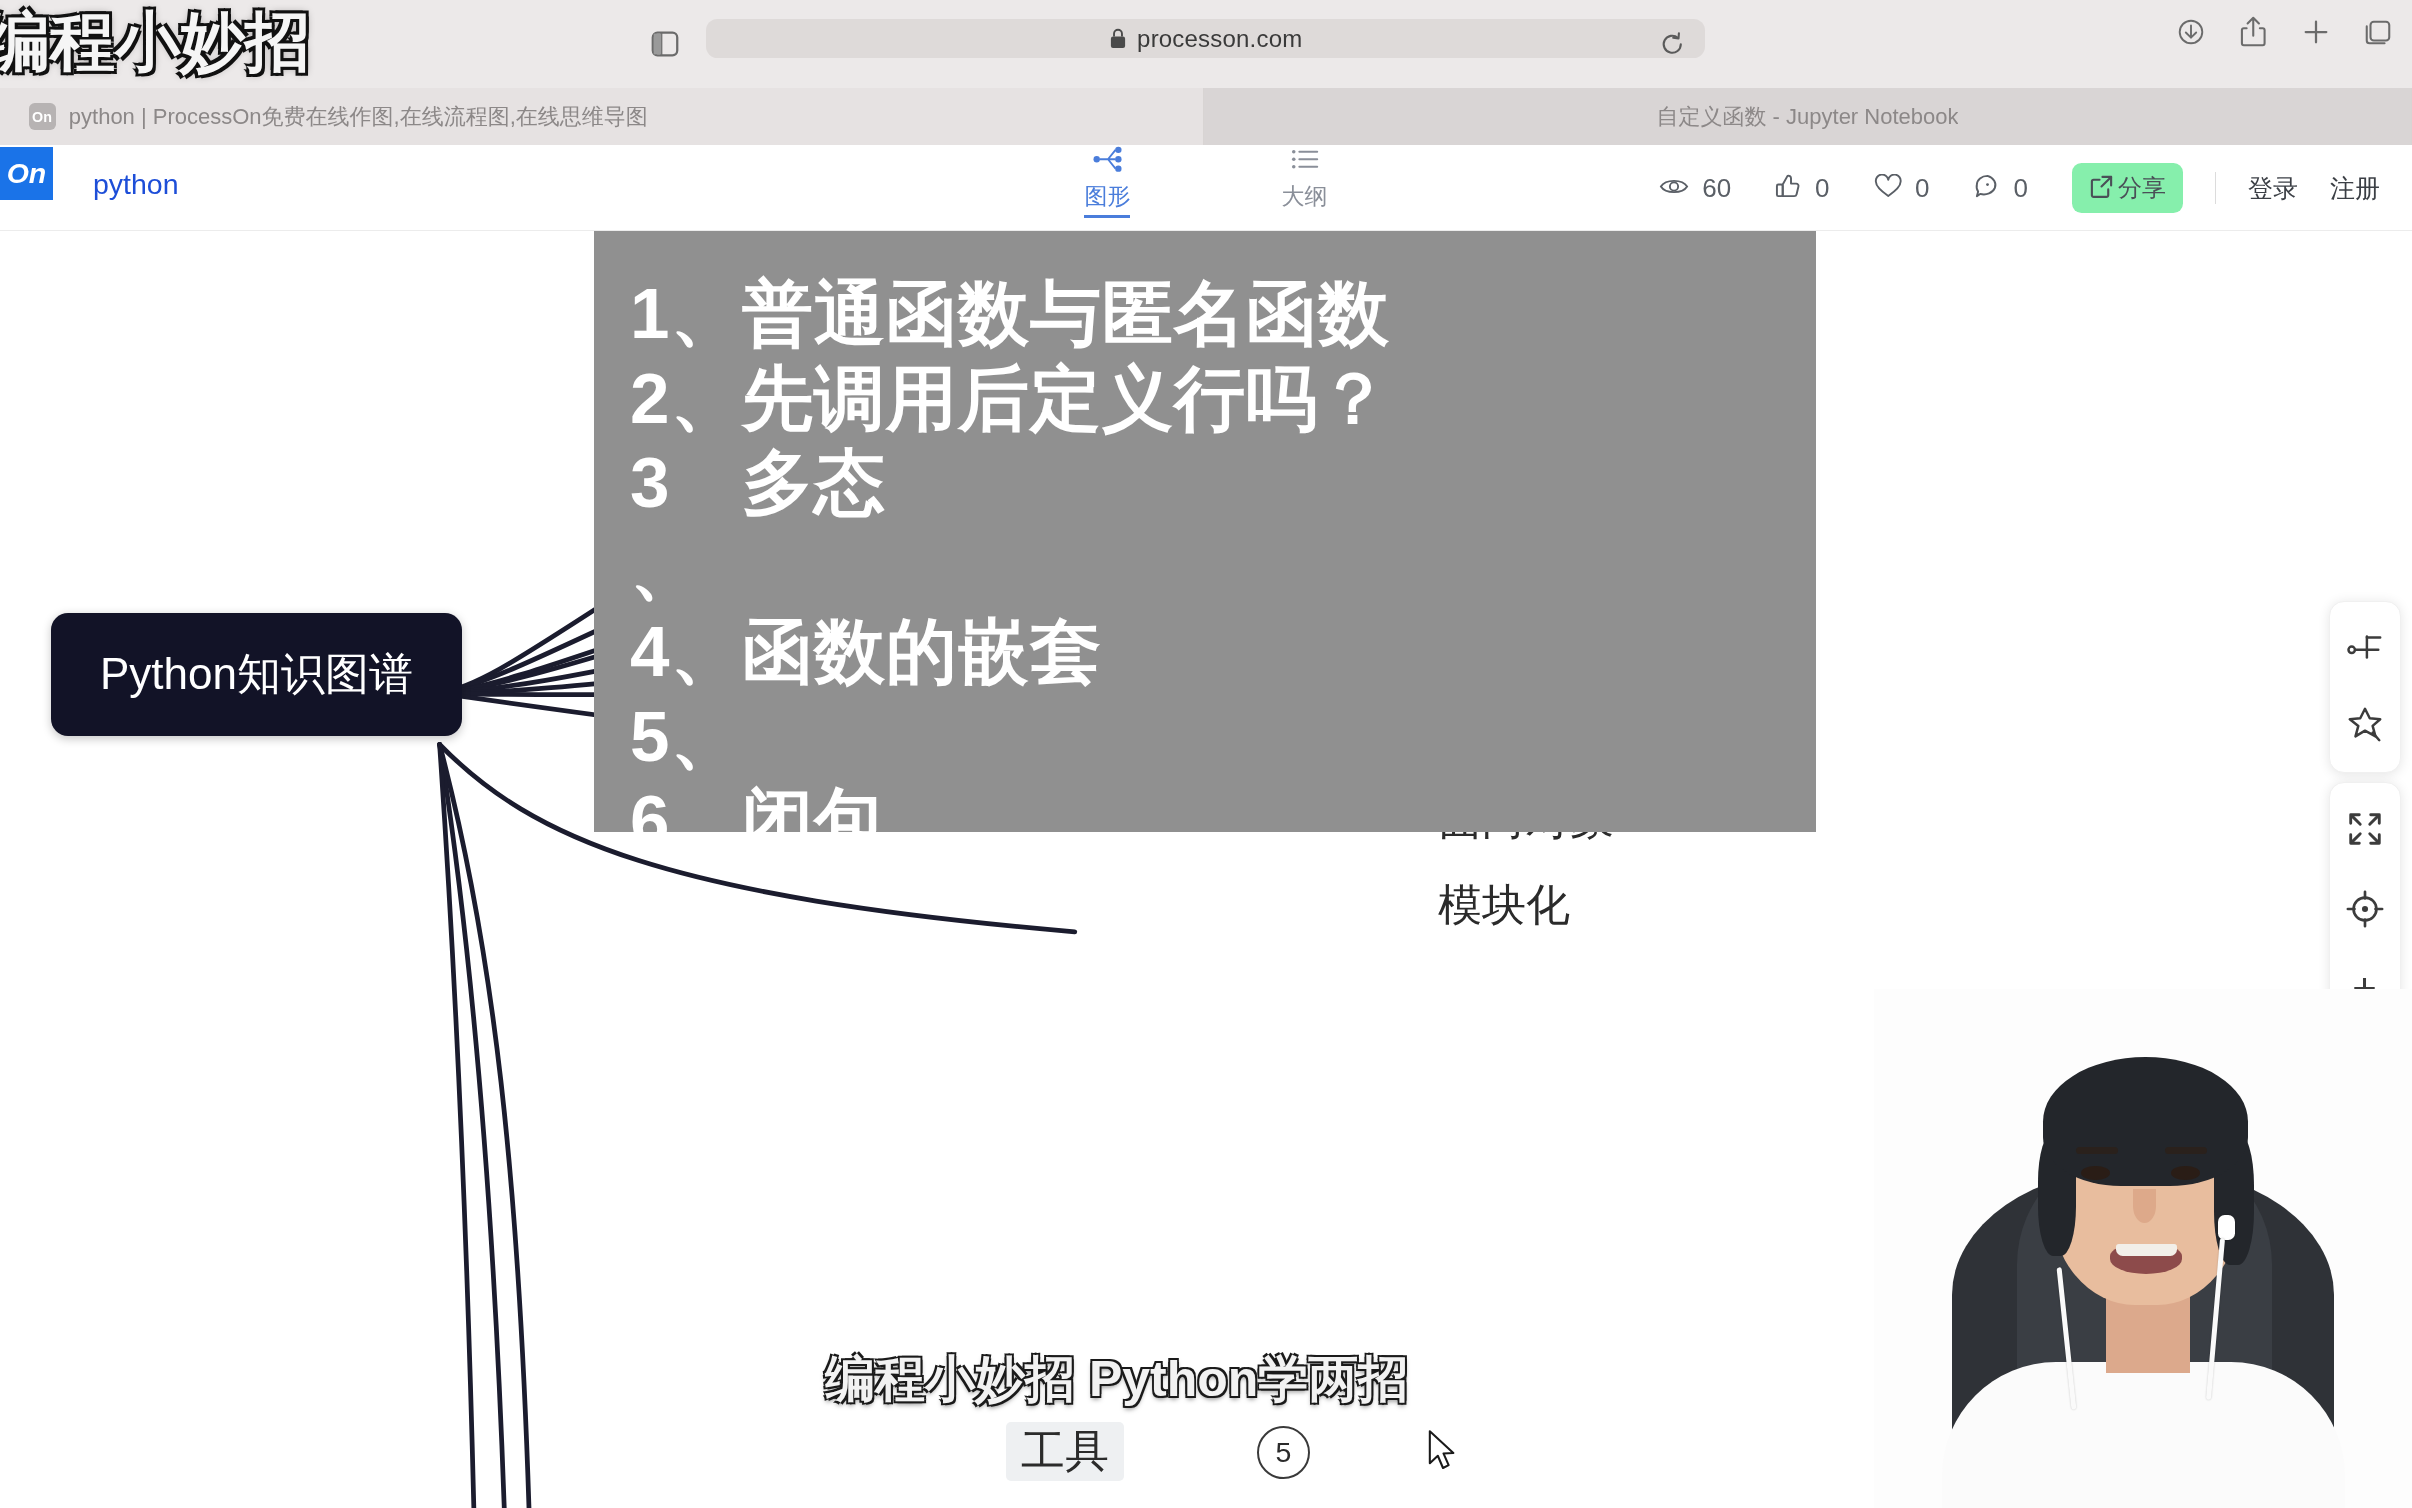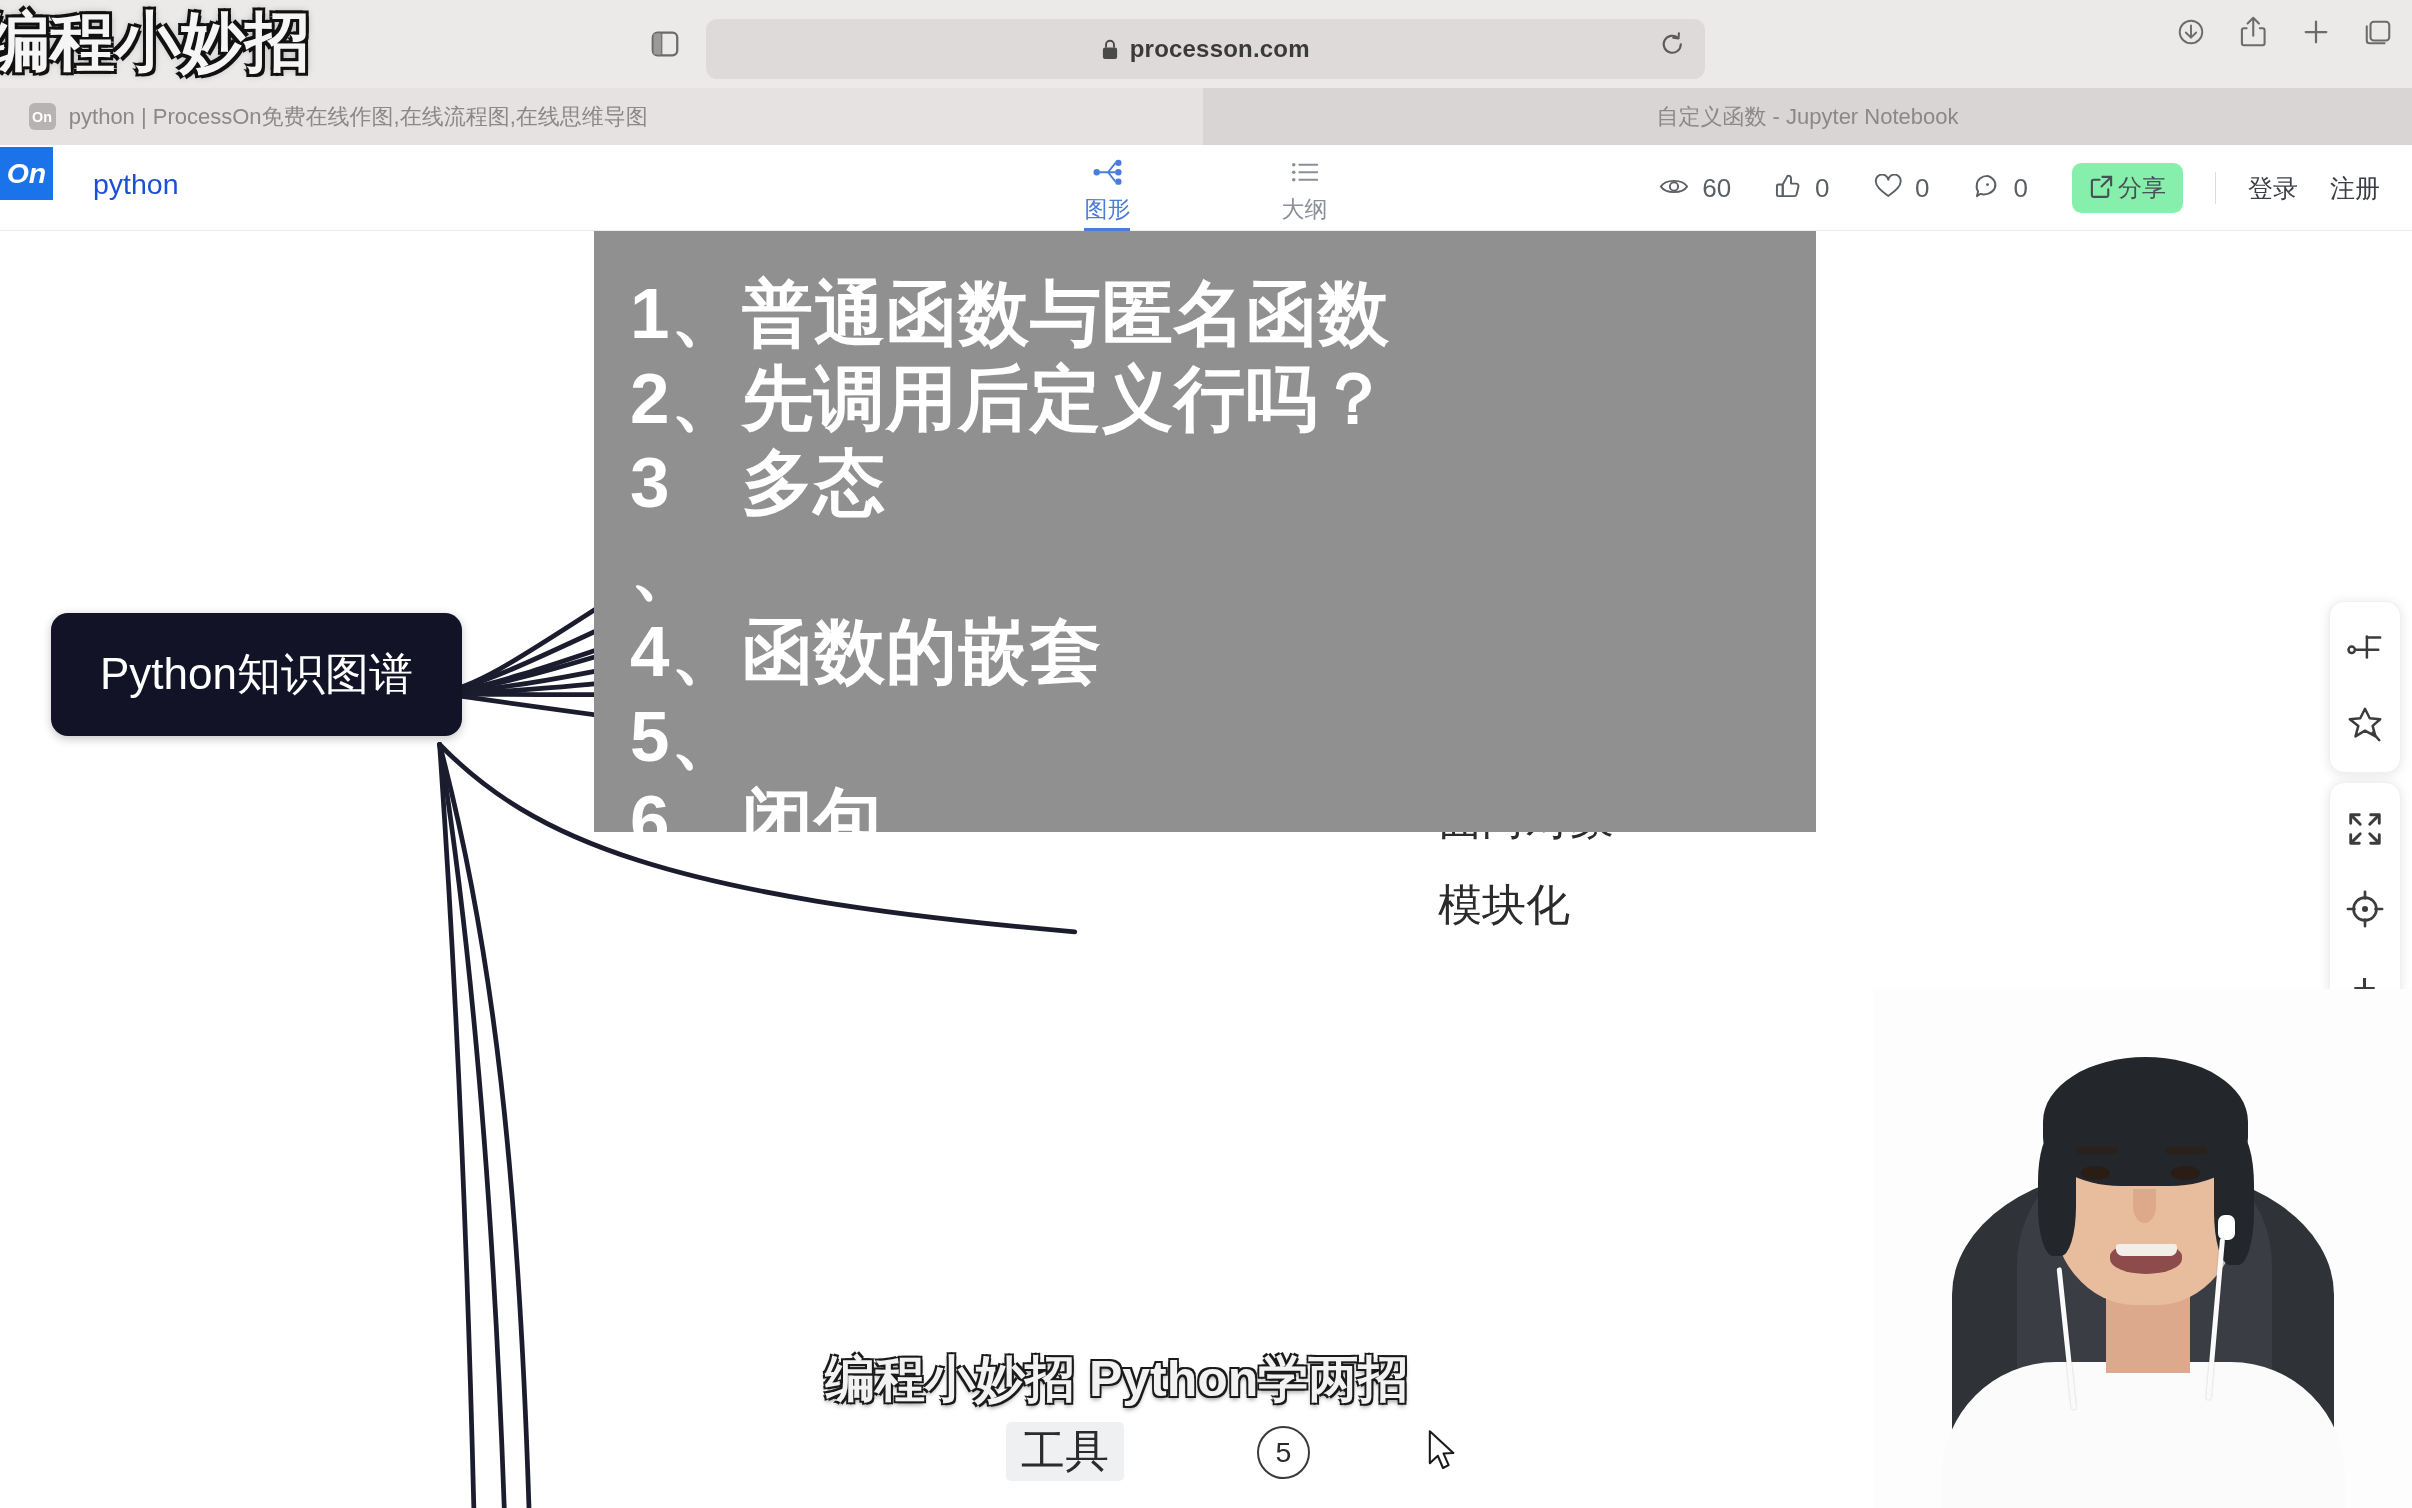--- a/index.html
+++ b/index.html
@@ -9,22 +9,22 @@
   #screen{ position:relative; width:2412px; height:1508px; overflow:hidden; background:#fff; }
 
   
   .browser-chrome{ position:absolute; left:0; top:0; width:2412px; height:145px;
     background:#ece9e9; }
   .toolbar{ position:relative; height:88px; }
 
   .sidebar-toggle{ position:absolute; left:649px; top:25px; width:32px; height:38px; }
   .sidebar-toggle svg{ display:block; }
 
-  .urlbar{ position:absolute; left:706px; top:19px; width:999px; height:60px;
-    background:#dedad9; border-radius:11.4px;font-weight:bold; }
+  .urlbar{ position:absolute; left:706px; top:19px; width:999px; height:39px;
+    background:#dedad9; border-radius:11.4px; }
   .urlbar .center{ position:absolute; left:0; right:0; top:0; bottom:0;
     display:flex; align-items:center; justify-content:center; gap:10.5px; }
   .lock-icon{ display:block; }
   .url-text{ font-size:24px; color:#3a3a3a; letter-spacing:0.2px; }
   .reload-btn{ position:absolute; right:19px; top:11.4px; width:28.5px; height:28.5px; }
 
   .tb-right{ position:absolute; right:17px; top:13.3px; display:flex; align-items:center; gap:28.5px; }
   .tb-right .ic{ width:34px; height:38px; display:flex; align-items:center; justify-content:center; }
 
   
@@ -43,21 +43,21 @@
   
   .app-header{ position:absolute; left:0; top:145px; width:2412px; height:86px;
     background:#fff; border-bottom:1px solid #ececec; }
   .logo{ position:absolute; left:0; top:1.9px; width:53px; height:53px; background:#1a73e8;
     color:#fff; font-size:28.5px; font-weight:bold; display:flex; align-items:center;
     justify-content:center; font-style:italic; }
   .doc-title{ position:absolute; left:93px; top:23px; font-size:28.5px; color:#1d4ed8; }
 
   .center-tabs{ position:absolute; left:50%; top:0; transform:translateX(-50%);
     display:flex; gap:90px; }
-  .ctab{ width:107px; padding-top:13px; display:flex; flex-direction:column;
+  .ctab{ width:107px; padding-top:0; display:flex; flex-direction:column;
     align-items:center; gap:4.8px; position:relative; }
   .ctab .ctxt{ font-size:23px; color:#8a8f99; }
   .ctab.active .ctxt{ color:#4a7ddb; }
   .ctab.active::after{ content:""; position:absolute; bottom:-5.7px; left:30px; width:46px;
     height:2.9px; background:#4a7ddb; }
 
   .hdr-right{ position:absolute; right:0; top:0; height:86px; display:flex;
     align-items:center; gap:0; }
   .stat{ display:flex; align-items:center; gap:13px; margin-right:44px; }
   .stat .num{ font-size:26px; color:#5a5f66; }

